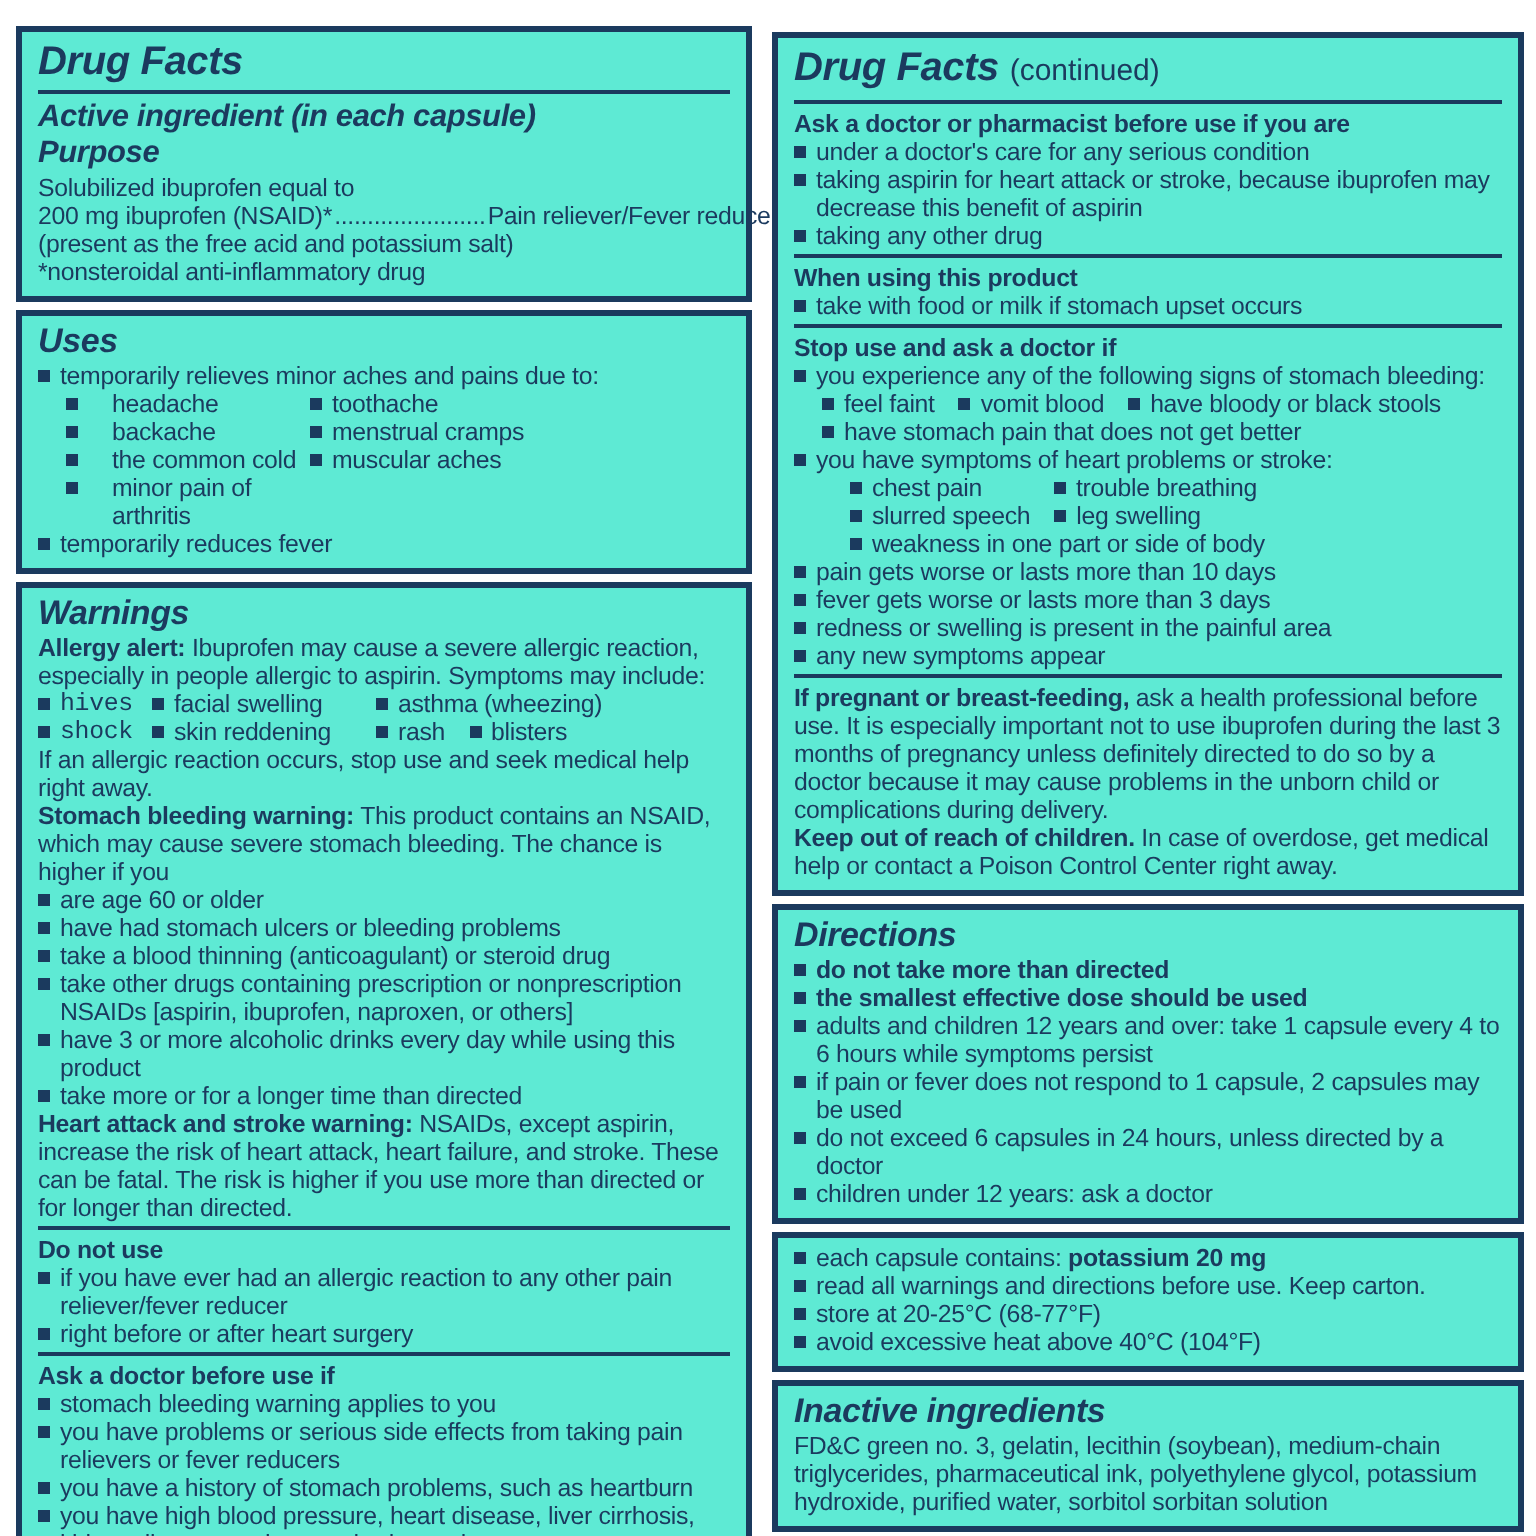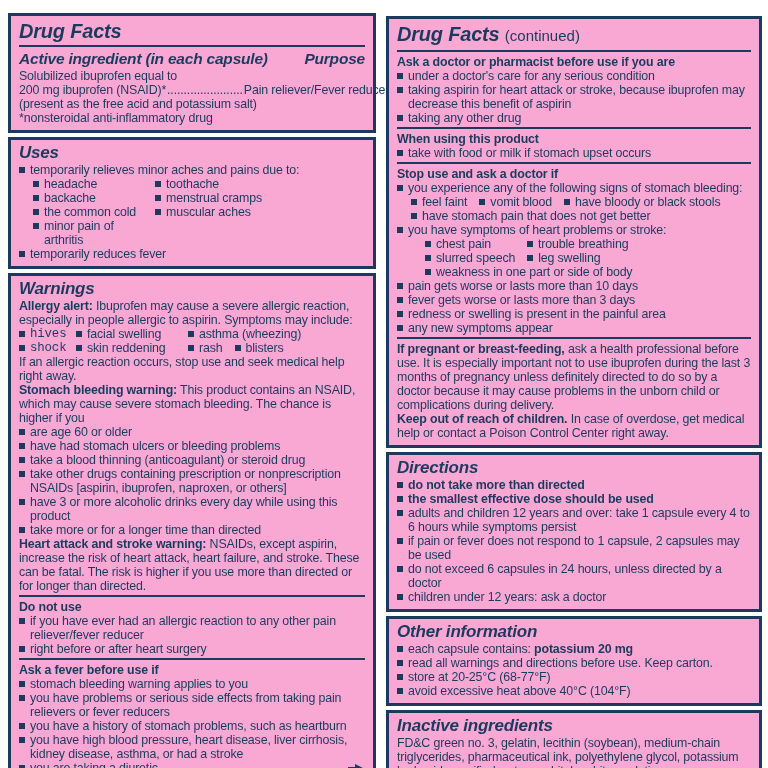--- a/index.html
+++ b/index.html
@@ -5,36 +5,36 @@
   :root{ --navy:#1b3a5e; }
   html,body{margin:0;padding:0;}
   body{
     width:768px;height:768px;position:relative;background:#ffffff;
     font-family:"Liberation Sans",sans-serif;color:var(--navy);
     overflow:hidden;
   }
   .col{position:absolute;}
   #colL{left:8px;top:13px;width:368px;}
   #colR{left:386px;top:16px;width:376px;}
-  .box{border:3px solid var(--navy);background:#f9a8d4;padding:3px 8px 5px;margin-bottom:4px;}
+  .box{border:3px solid var(--navy);background:#5eead4;padding:3px 8px 5px;margin-bottom:4px;}
   .t{font-size:12.4px;line-height:14px;letter-spacing:-0.15px;margin:0;}
   .title{font-size:20px;line-height:24px;font-weight:bold;font-style:italic;letter-spacing:-0.2px;}
   .cont{font-size:15px;font-weight:normal;font-style:normal;letter-spacing:0;}
   .rule{height:2px;background:var(--navy);margin:2px 0 3px;}
   .sec{font-size:17px;line-height:20px;font-weight:bold;font-style:italic;letter-spacing:-0.2px;}
   .sec.sm{font-size:15.5px;line-height:18px;}
-  .headrow{display:flex;justify-content:space-between;align-items:baseline;margin:1px 0 1px;}
+  .headrow{display:flex;justify-content:space-between;align-items:baseline;margin:1px 0 1px;flex-direction:column;}
   .sub{font-weight:bold;}
   .b{display:flex;font-size:12.4px;line-height:14px;letter-spacing:-0.15px;}
   .sq{flex:none;width:6px;height:6px;background:var(--navy);margin:4px 5px 0 0;display:inline-block;}
   .bt{flex:1;}
   .row{display:flex;flex-wrap:wrap;margin-left:14px;}
   .row .bi{display:flex;margin-right:12px;font-size:12.4px;line-height:14px;letter-spacing:-0.15px;}
   .row.ind2{margin-left:28px;}
-  .uses .bi:first-child{width:122px;margin-right:0;}
+  .uses .bi:first-child{width:122px;margin-right:0;gap:12px;}
   .al .bi:nth-child(1){width:57px;margin-right:0;font-family:Liberation Mono, monospace;}
   .al .bi:nth-child(2){width:112px;margin-right:0;}
   .heart1 .bi:first-child{width:102px;margin-right:0;}
   .leader{display:flex;white-space:nowrap;gap:1px;}
   .rel{position:relative;}
   .arrow{position:absolute;right:8px;bottom:5px;width:17px;height:11px;}
   .arrow .tail{position:absolute;left:0;top:3px;width:8px;height:5px;background:var(--navy);}
   .arrow .head{position:absolute;left:7px;top:0;width:0;height:0;
     border-left:10px solid var(--navy);border-top:5.5px solid transparent;border-bottom:5.5px solid transparent;}
 </style>
@@ -180,21 +180,21 @@
           <span class="sq"></span>
           <span class="bt">if you have ever had an allergic reaction to any other pain reliever/fever reducer</span>
         </div>
         <div class="b">
           <span class="sq"></span>
           <span class="bt">right before or after heart surgery</span>
         </div>
       </div>
 
     <div class="rule"></div>
-    <div class="t sub">Ask a fever before use if</div>
+    <div class="t sub">Ask a doctor before use if</div>
     <div>
         <div class="b">
           <span class="sq"></span>
           <span class="bt">stomach bleeding warning applies to you</span>
         </div>
         <div class="b">
           <span class="sq"></span>
           <span class="bt">you have problems or serious side effects from taking pain relievers or fever reducers</span>
         </div>
         <div class="b">
@@ -358,21 +358,20 @@
           <span class="bt">do not exceed 6 capsules in 24 hours, unless directed by a doctor</span>
         </div>
         <div class="b">
           <span class="sq"></span>
           <span class="bt">children under 12 years: ask a doctor</span>
         </div>
       </div>
   </section>
 
   <section class="box">
-    <div class="sec">Other information</div>
     <div class="b">
       <span class="sq"></span>
       <span class="bt"><span>each capsule contains: </span><b>potassium 20 mg</b></span>
     </div>
     <div>
         <div class="b">
           <span class="sq"></span>
           <span class="bt">read all warnings and directions before use. Keep carton.</span>
         </div>
         <div class="b">

